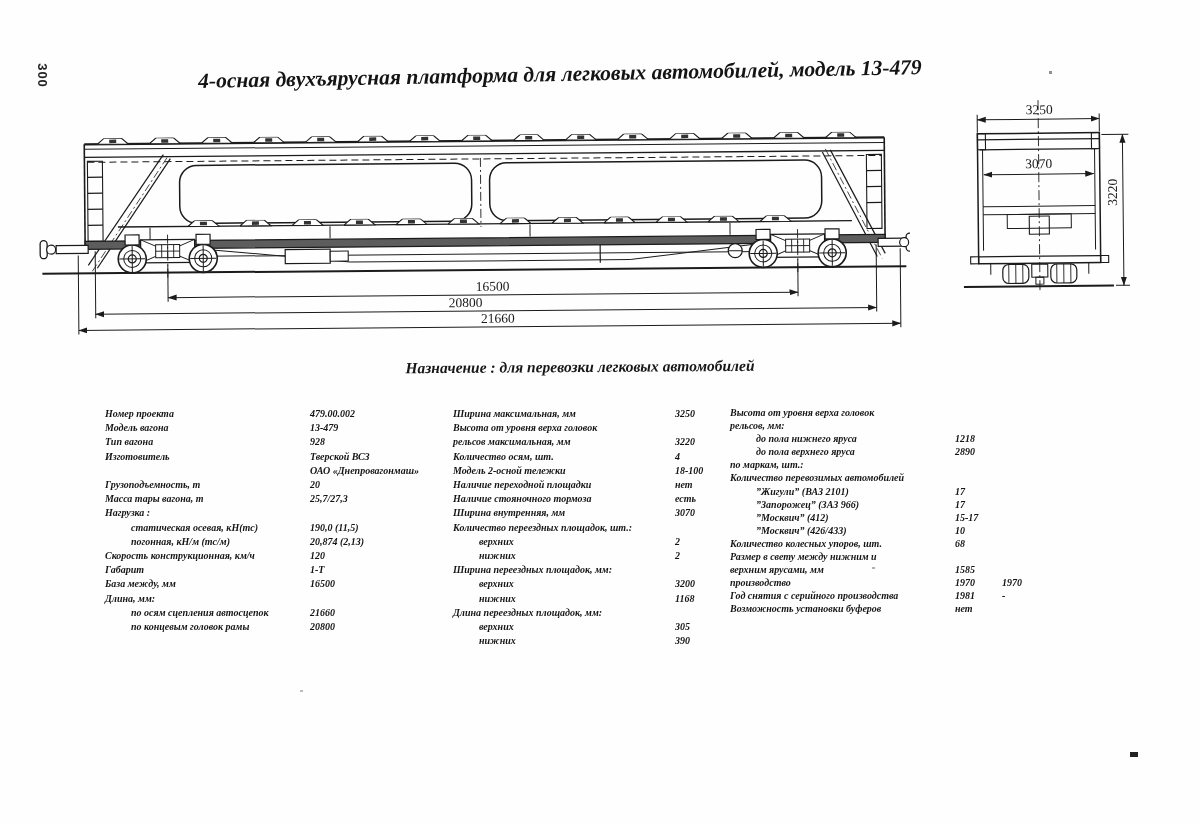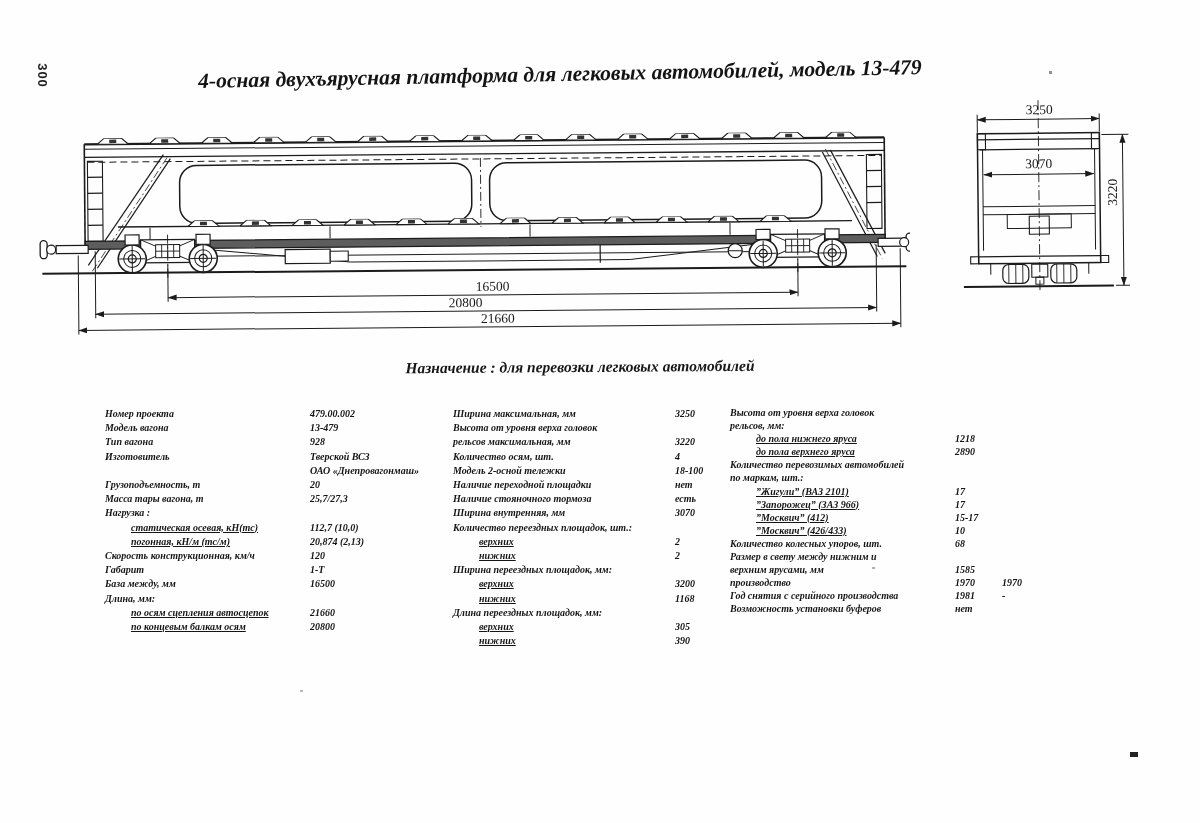--- a/index.html
+++ b/index.html
@@ -31,21 +31,21 @@
     font-style:italic;font-weight:bold;font-size:10px;color:#151515;
   }
   .col-0{left:105px;top:407px;width:350px;line-height:14.2px;}
   .col-1{left:453px;top:407px;width:285px;line-height:14.2px;}
   .col-2{left:730px;top:406px;width:340px;line-height:13.1px;}
   .spec-row{display:flex;white-space:nowrap;}
   .spec-row .lbl{flex:0 0 auto;box-sizing:border-box;}
   .col-0 .lbl{width:205px;}
   .col-1 .lbl{width:222px;}
   .col-2 .lbl{width:225px;}
-  .spec-row.indent .lbl{padding-left:26px;text-decoration:underline;}
+  .spec-row.indent .lbl{padding-left:26px;}
   .spec-row .val{flex:0 0 auto;}
   .col-2 .val{width:47px;}
   .speck{position:absolute;background:#222;}
   svg text{font-family:"Liberation Serif",serif;fill:#1b1b1b;}
   .dimnum{font-size:13.5px;}
 </style>
 </head>
 <body>
 
 <div class="page-number">300</div>
@@ -301,21 +301,21 @@
       <div class="spec-row">
         <span class="lbl">Масса тары вагона, т</span>
         <span class="val">25,7/27,3</span>
       </div>
       <div class="spec-row">
         <span class="lbl">Нагрузка :</span>
         <span class="val"></span>
       </div>
       <div class="spec-row indent">
         <span class="lbl">статическая осевая, кН(тс)</span>
-        <span class="val">112,7 (10,0)</span>
+        <span class="val">190,0 (11,5)</span>
       </div>
       <div class="spec-row indent">
         <span class="lbl">погонная, кН/м (тс/м)</span>
         <span class="val">20,874 (2,13)</span>
       </div>
       <div class="spec-row">
         <span class="lbl">Скорость конструкционная, км/ч</span>
         <span class="val">120</span>
       </div>
       <div class="spec-row">
@@ -328,21 +328,21 @@
       </div>
       <div class="spec-row">
         <span class="lbl">Длина, мм:</span>
         <span class="val"></span>
       </div>
       <div class="spec-row indent">
         <span class="lbl">по осям сцепления автосцепок</span>
         <span class="val">21660</span>
       </div>
       <div class="spec-row indent">
-        <span class="lbl">по концевым балкам осям</span>
+        <span class="lbl">по концевым головок рамы</span>
         <span class="val">20800</span>
       </div>
     </div>
     <div class="spec-col col-1">
       <div class="spec-row">
         <span class="lbl">Ширина максимальная, мм</span>
         <span class="val">3250</span>
       </div>
       <div class="spec-row">
         <span class="lbl">Высота от уровня верха головок</span>
@@ -420,25 +420,25 @@
       </div>
       <div class="spec-row indent">
         <span class="lbl">до пола нижнего яруса</span>
         <span class="val">1218</span>
       </div>
       <div class="spec-row indent">
         <span class="lbl">до пола верхнего яруса</span>
         <span class="val">2890</span>
       </div>
       <div class="spec-row">
+        <span class="lbl">по маркам, шт.:</span>
+        <span class="val"></span>
+      </div>
+      <div class="spec-row">
         <span class="lbl">Количество перевозимых автомобилей</span>
-        <span class="val"></span>
-      </div>
-      <div class="spec-row">
-        <span class="lbl">по маркам, шт.:</span>
         <span class="val"></span>
       </div>
       <div class="spec-row indent">
         <span class="lbl">”Жигули” (ВАЗ 2101)</span>
         <span class="val">17</span>
       </div>
       <div class="spec-row indent">
         <span class="lbl">”Запорожец” (ЗАЗ 966)</span>
         <span class="val">17</span>
       </div>

